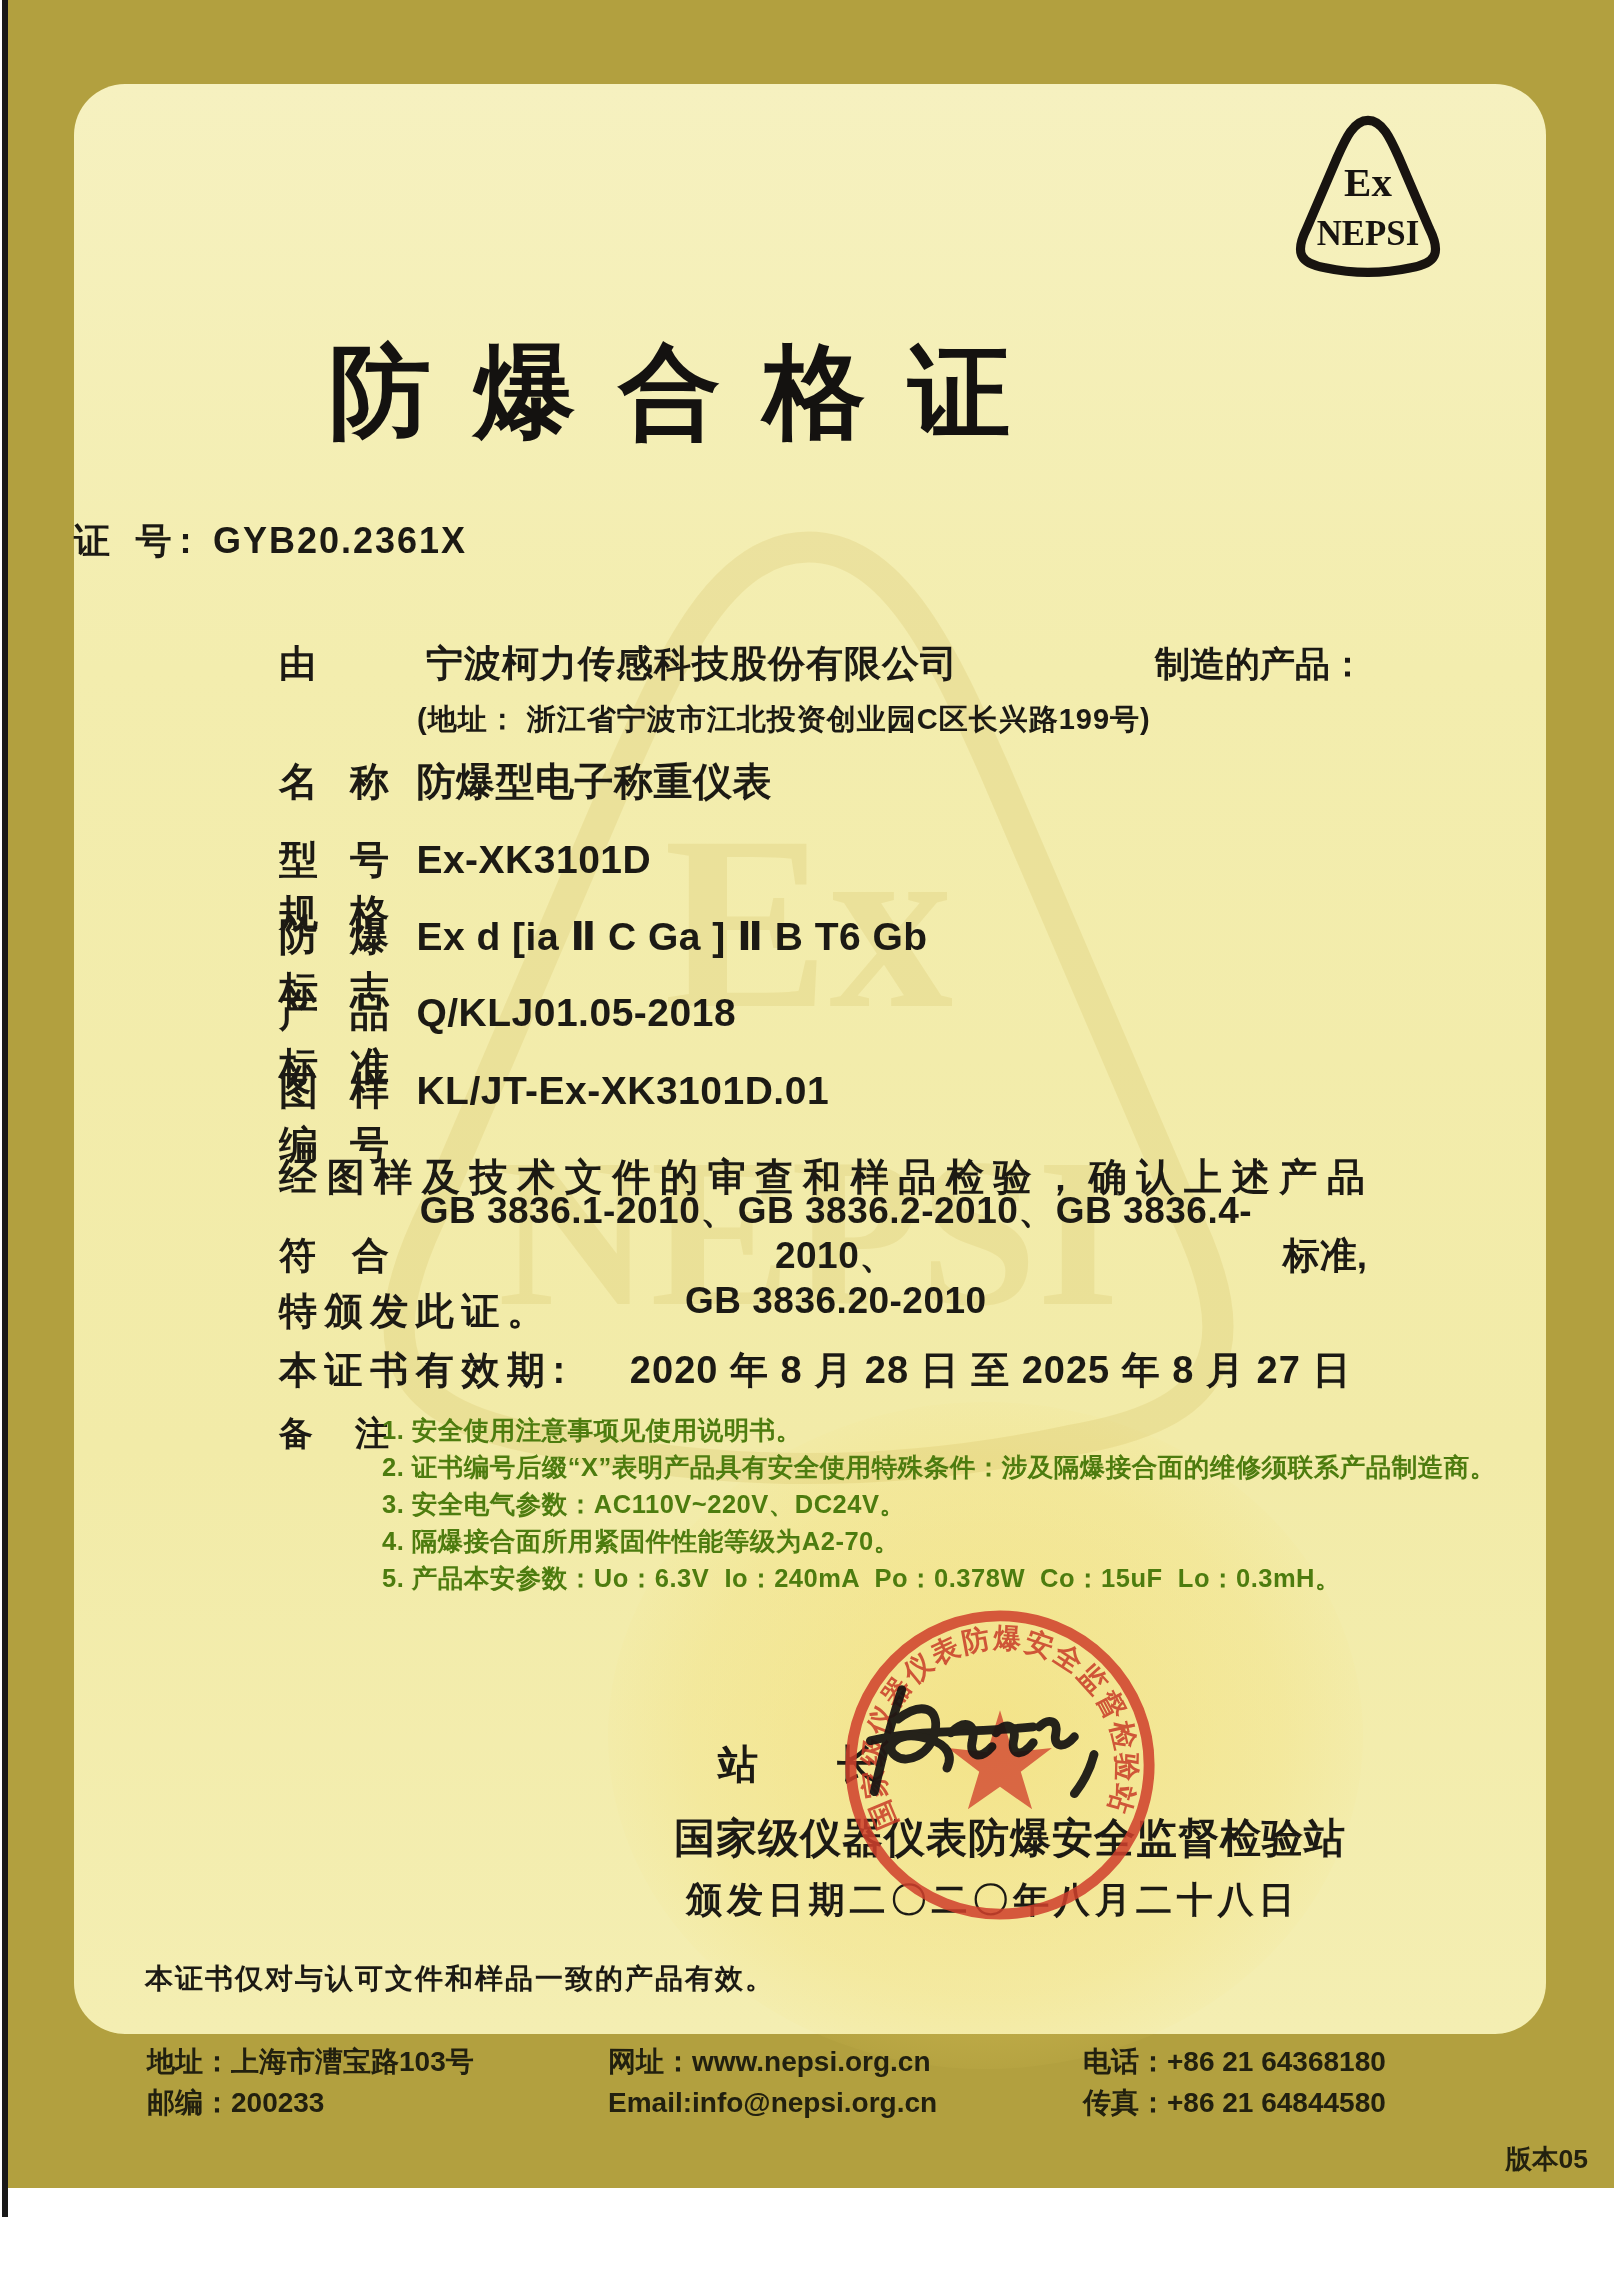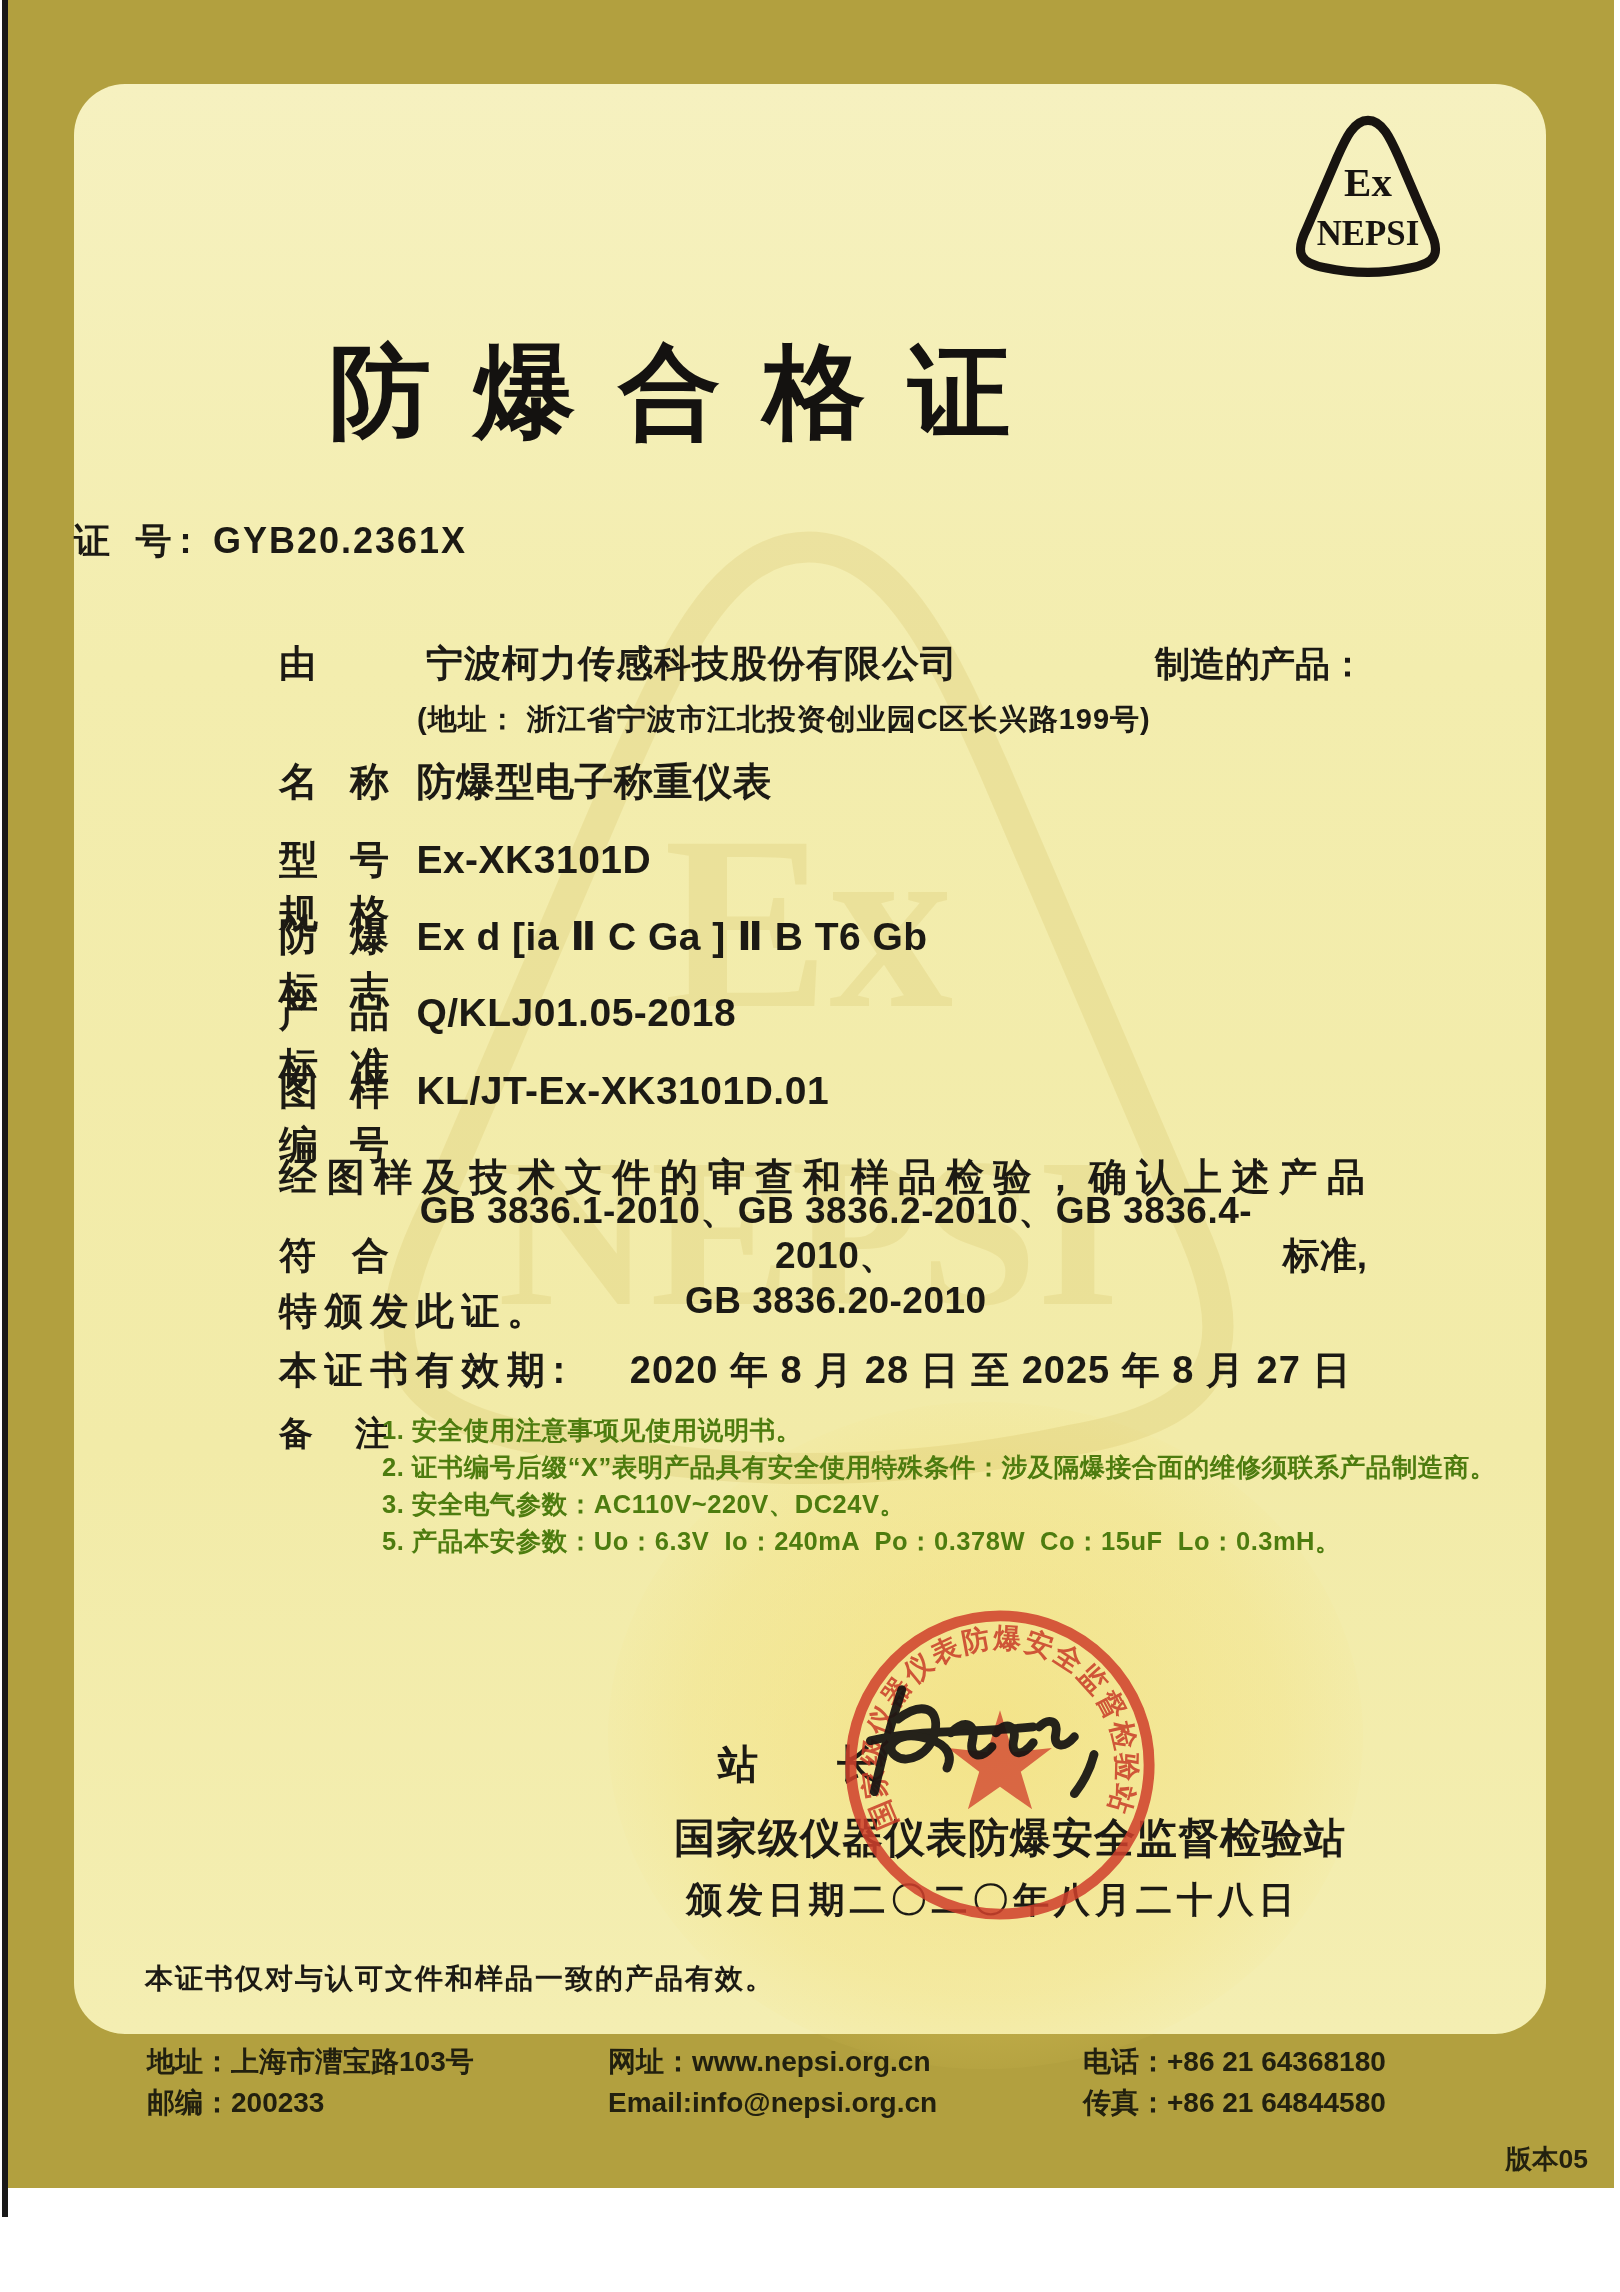--- a/index.html
+++ b/index.html
@@ -123,20 +123,21 @@
   <div class="validity">
     <span class="vlbl">本证书有效期:</span>
     <span class="vval">2020 年 8 月 28 日 至 2025 年 8 月 27 日</span>
   </div>
 
   <div class="remlabel jlabel" style="position: absolute; left: 279px; top: 1411px; width: 110px;">备注</div>
   <div class="notes">
     <div class="note">1. 安全使用注意事项见使用说明书。</div>
     <div class="note">2. 证书编号后缀“X”表明产品具有安全使用特殊条件：涉及隔爆接合面的维修须联系产品制造商。</div>
     <div class="note">3. 安全电气参数：AC110V~220V、DC24V。</div>
+    <div class="note">4. 隔爆接合面所用紧固件性能等级为A2-70。</div>
     <div class="note">5. 产品本安参数：Uo：6.3V  Io：240mA  Po：0.378W  Co：15uF  Lo：0.3mH。</div>
   </div>
 
   <div class="director">站 长</div>
   <div class="org">国家级仪器仪表防爆安全监督检验站</div>
   <div class="issuedate">颁发日期二〇二〇年八月二十八日</div>
 
   <svg class="seal" viewBox="0 0 340 340">
     <circle cx="170" cy="170" r="150" fill="none" stroke="#d0402c" stroke-width="11"></circle>
     <path d="M170,115 L182.9,157.1 L222.3,153 L190.9,176.8 L202.3,214.5 L170,192 L137.7,214.5 L149.1,176.8 L117.7,153 L157.1,157.1 Z" fill="#d0402c" opacity="0.9"></path>

